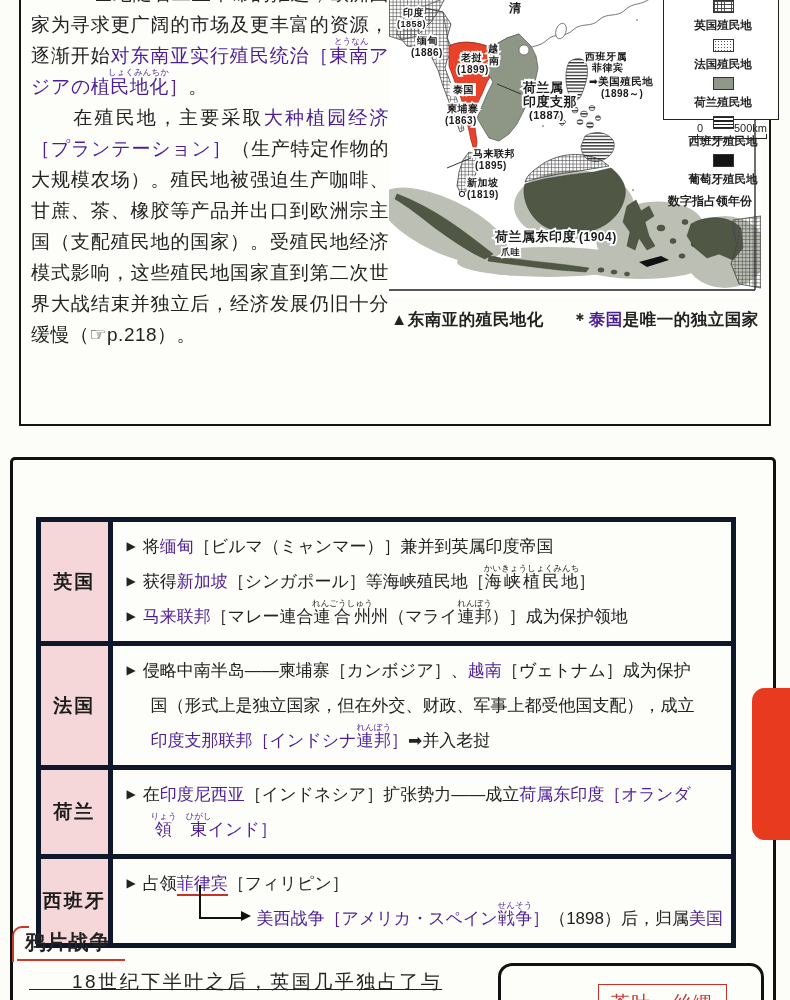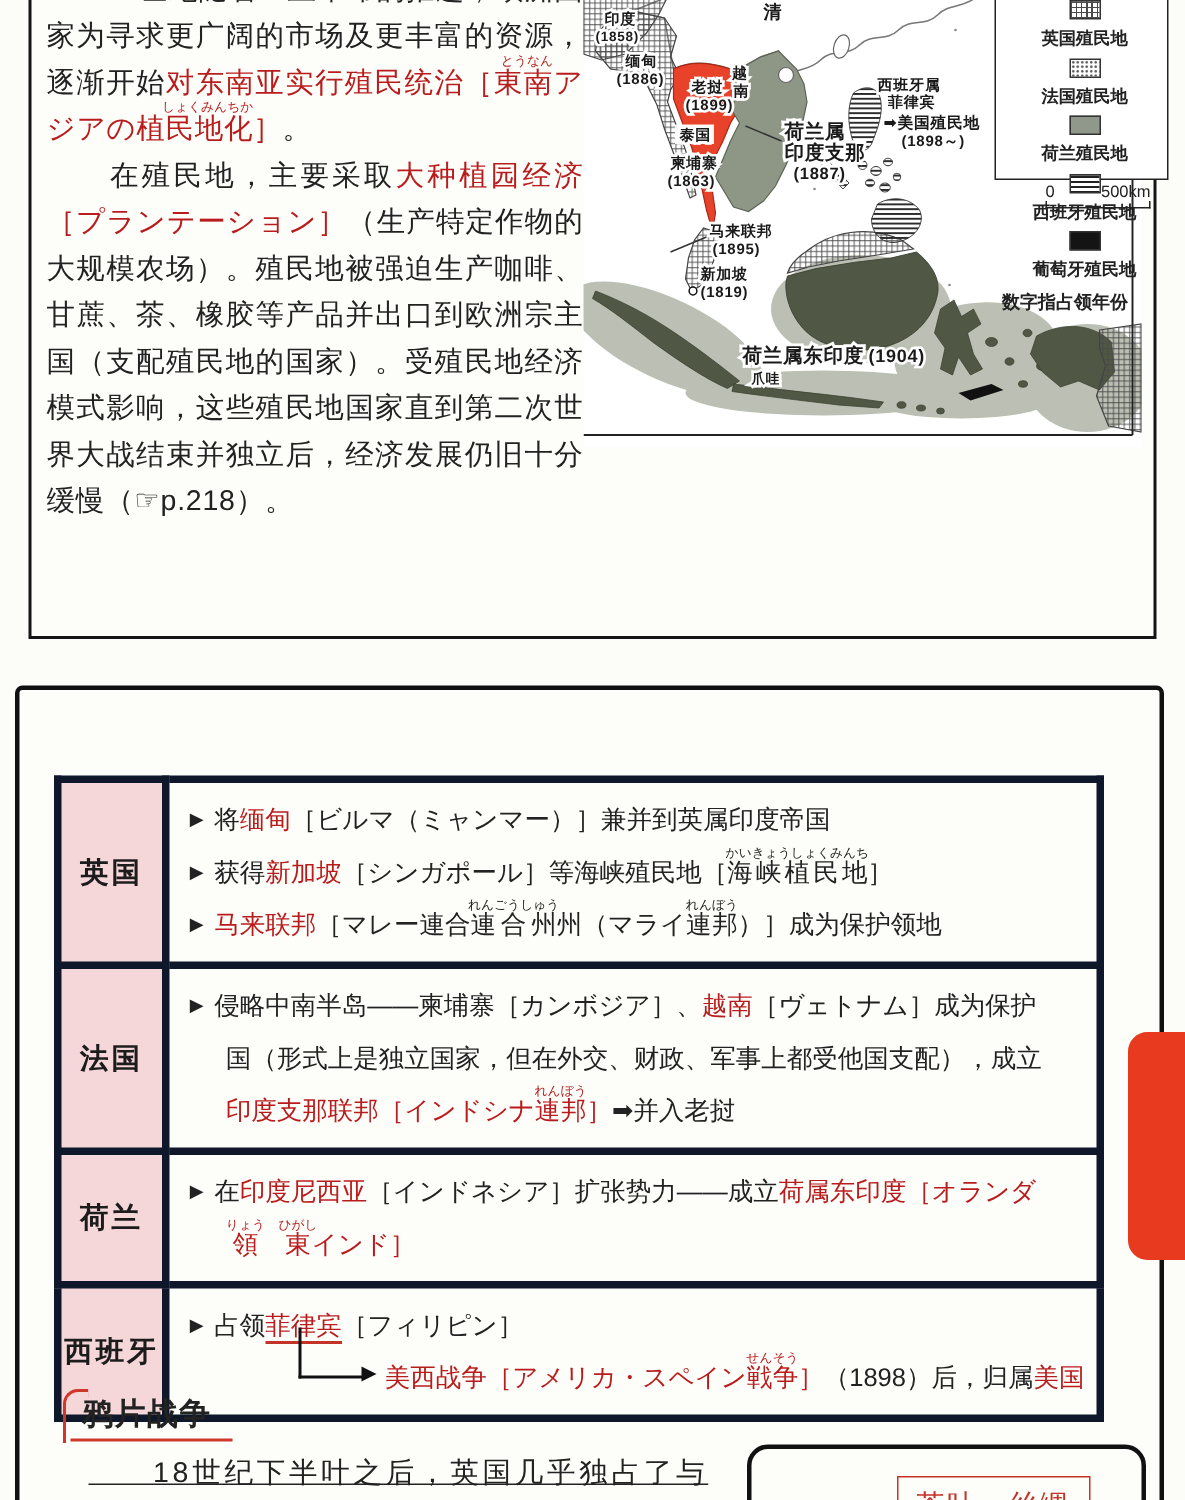--- a/index.html
+++ b/index.html
@@ -4,21 +4,21 @@
 <style>
   html,body{margin:0;padding:0;}
   .page{position:relative;width:790px;height:1000px;background:#fcfcf9;overflow:hidden;
         font-family:"Liberation Sans","DejaVu Sans",sans-serif;color:#222;}
 
   
   .box1{position:absolute;left:19px;top:-24px;width:752px;height:450px;
         border:2.5px solid #151515;box-sizing:border-box;background:#fdfdfa;}
   .intro{padding:0 0 0 10px;font-size:19px;line-height:31px;text-align:justify;text-justify:inter-character;letter-spacing:.5px;}
   .intro p{margin:0;}
-  .rd{color:#b91c1c;}
+  .rd{color:#4c1d95;}
   .ul{border-bottom:2px solid #c43327;padding-bottom:1px;}
   ruby rt{font-size:8.5px;letter-spacing:0;font-weight:400;text-align:right;}
 
   .map-block{float:right;width:380px;height:360px;padding-top:20px;box-sizing:border-box;}
   .map-svg{display:block;width:372px;height:300px;background:#fff;}
   .mlabel{paint-order:stroke;stroke:#fff;stroke-width:3.4px;fill:#1a1a1a;font-weight:600;
           font-family:"Liberation Sans","DejaVu Sans",sans-serif;}
   .mlabel.b{font-weight:800;stroke-width:3.8px;}
   .cap-row{display:flex;margin-top:6px;font-size:16.5px;letter-spacing:.5px;}
   .cap-left{margin-left:2px;font-weight:600;}
@@ -51,21 +51,21 @@
   .blt{font-size:12px;margin-right:7px;vertical-align:2px;}
   .tline.elbow{padding-left:130px;}
   .tline.elbow::before{content:"";position:absolute;left:72px;top:-16px;width:42px;height:32px;
         border-left:2.5px solid #111;border-bottom:2.5px solid #111;}
   .tline.elbow::after{content:"";position:absolute;left:114px;top:10px;width:0;height:0;
         border-left:10px solid #111;border-top:5.5px solid transparent;border-bottom:5.5px solid transparent;}
 
   .red-tab{position:absolute;left:752px;top:688px;width:46px;height:152px;background:#e83a1e;
            border-radius:13px 0 0 13px;z-index:25;}
 
-  .opium{position:absolute;left:34px;top:465px;}
+  .opium{position:absolute;left:4px;top:465px;}
   .opium-h{display:inline-block;position:relative;font-size:20.5px;font-weight:700;letter-spacing:1px;
            padding:3px 14px 3px 8px;border-bottom:2.5px solid #d0372a;}
   .opium-h::before{content:"";position:absolute;left:-5px;top:1px;bottom:-2.5px;width:15px;
            border-left:2.5px solid #d0372a;border-top:2.5px solid #d0372a;border-top-left-radius:10px;}
   .opium-body{margin:8px 0 0 12px;font-size:19px;letter-spacing:2.5px;text-decoration:underline;}
 
   .round-box{position:absolute;left:485px;top:503px;width:260px;height:110px;
              border:3px solid #111;border-radius:14px;}
   .tea-box{position:absolute;left:97px;top:18px;border:1.8px solid #c43327;color:#c43327;
            font-size:18.5px;padding:5px 12px 8px;letter-spacing:2px;white-space:nowrap;}
@@ -187,20 +187,24 @@
               <text x="212" y="99" font-size="10" class="mlabel">(1898～)</text>
               <text x="84" y="159" font-size="10" class="mlabel">马来联邦</text>
               <text x="86" y="171" font-size="10" class="mlabel">(1895)</text>
               <text x="78" y="188" font-size="10" class="mlabel">新加坡</text>
               <text x="78" y="200" font-size="10" class="mlabel">(1819)</text>
               <text x="106" y="243" font-size="13" class="mlabel b">荷兰属东印度</text>
               <text x="190" y="243" font-size="12" class="mlabel">(1904)</text>
               <text x="112" y="257" font-size="9" class="mlabel">爪哇</text>
             </g>
         </svg>
+        <div class="cap-row">
+          <span class="cap-left">▲东南亚的殖民地化</span>
+          <span class="cap-right"><span>＊</span><span class="rd">泰国</span><span>是唯一的独立国家</span></span>
+        </div>
       </div>
 
       <p><span>　　19世纪随着工业革命的推进，欧洲国家为寻求更广阔的市场及更丰富的资源，逐渐开始</span><span class="rd">对东南亚实行殖民统治［</span><ruby class="rd"><span class="rd">東南</span><rt>とうなん</rt></ruby><span class="rd">アジアの</span><ruby class="rd"><span class="rd">植民地化</span><rt>しょくみんちか</rt></ruby><span class="rd">］</span><span>。</span></p>
       <p><span>　　在殖民地，主要采取</span><span class="rd">大种植园经济［プランテーション］</span><span>（生产特定作物的大规模农场）。殖民地被强迫生产咖啡、甘蔗、茶、橡胶等产品并出口到欧洲宗主国（支配殖民地的国家）。受殖民地经济模式影响，这些殖民地国家直到第二次世界大战结束并独立后，经济发展仍旧十分缓慢（</span><span>☞</span><span>p.218）。</span></p>
     </div>
   </section>
 
   <div class="legend">
     <div id="legend-items">
         <div class="lrow">

